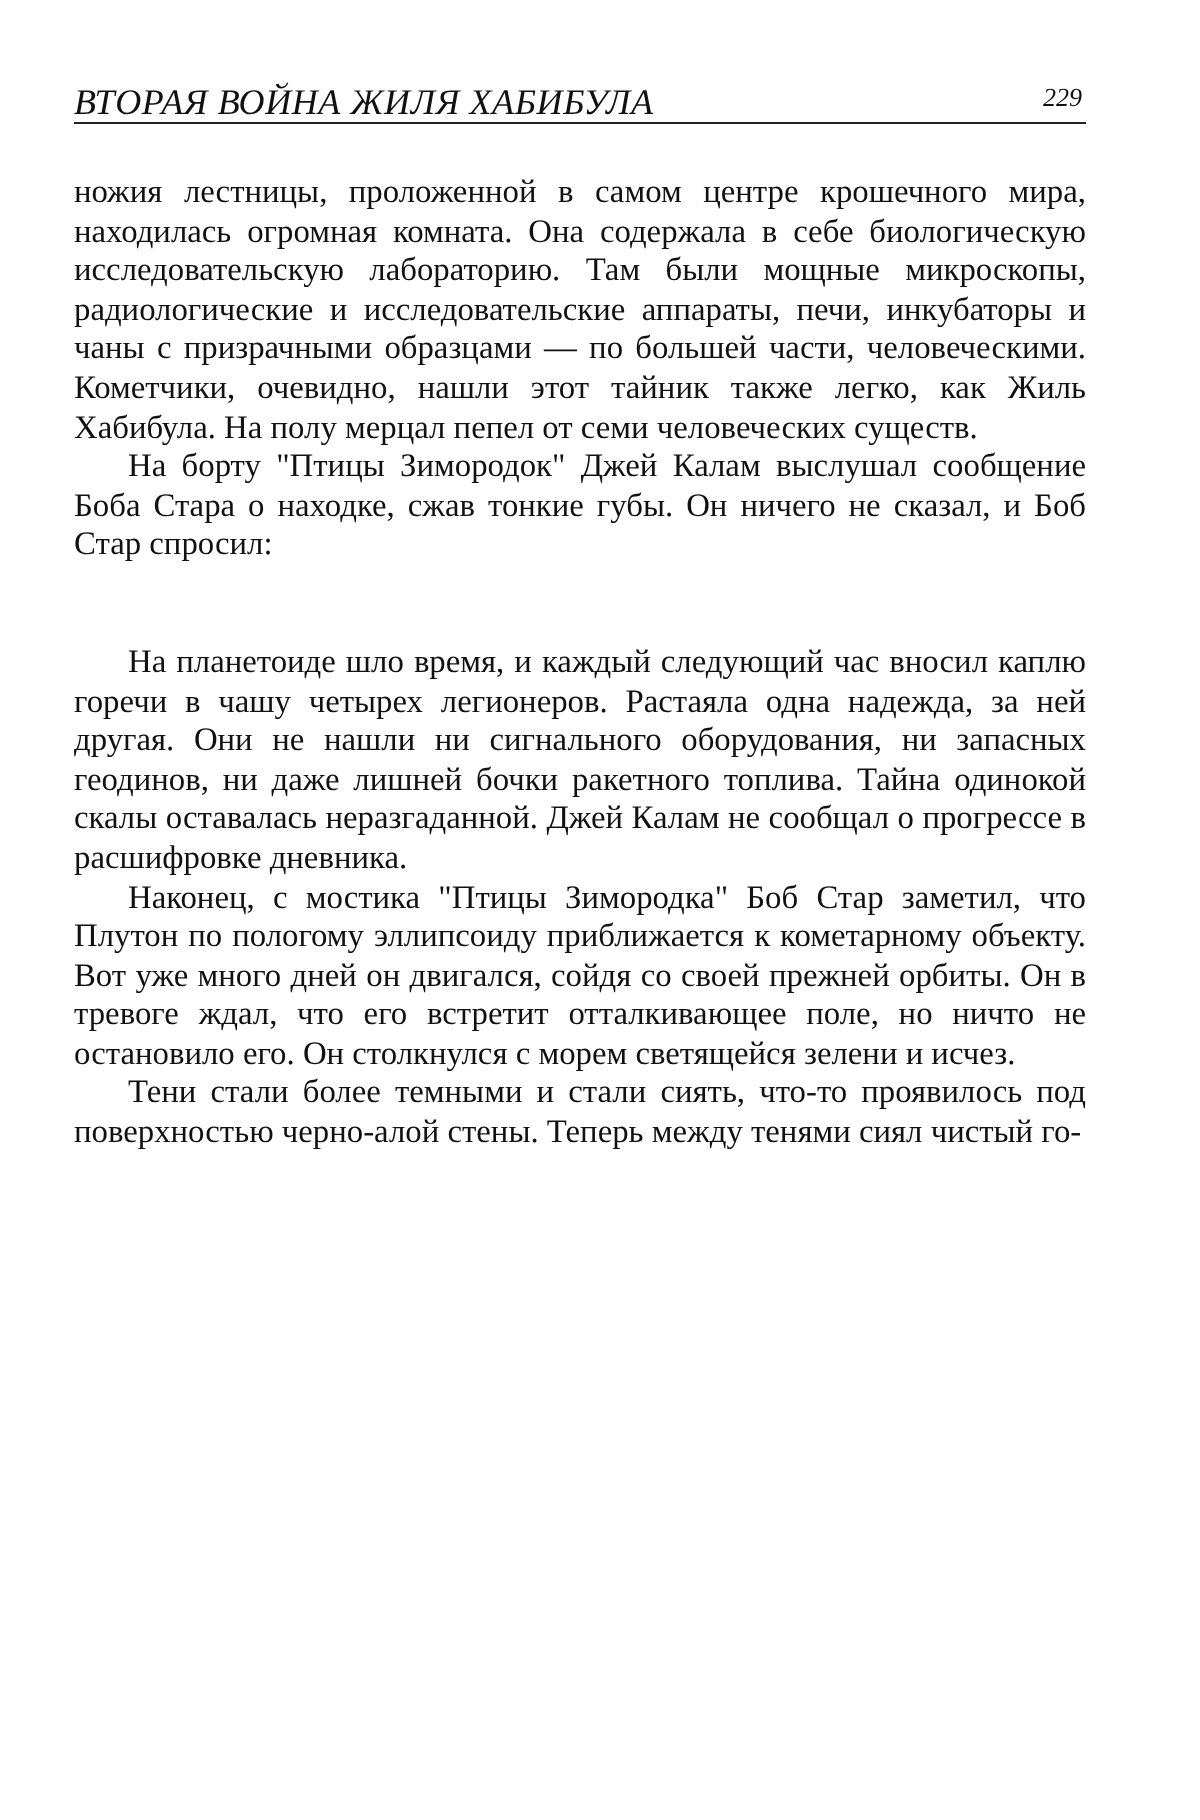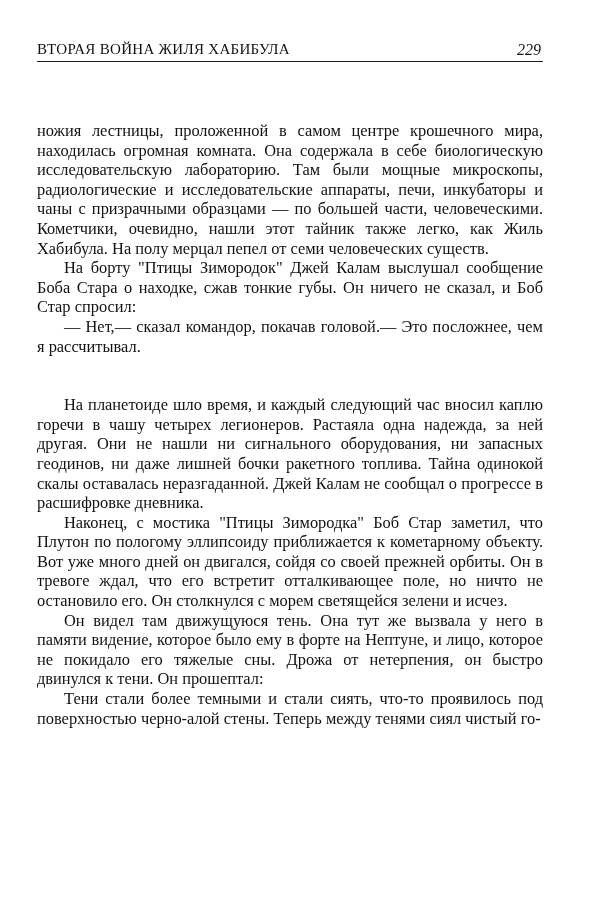--- a/index.html
+++ b/index.html
@@ -1,39 +1,37 @@
 <!DOCTYPE html>
 <html><head>
 <meta charset="utf-8">
 <style>
   html, body { margin: 0; padding: 0; background: #ffffff; }
   body { width: 600px; height: 910px; position: relative; overflow: hidden; font-family: "Liberation Serif", "DejaVu Serif", serif; color: #111; }
   .page { position: absolute; left: 37px; top: 0; width: 506px; }
   .running-head { position: absolute; top: 41px; left: 0; width: 506px; height: 20px; border-bottom: 1.5px solid #222; }
-  .running-title { position: absolute; left: 0; top: 0; font-size: 15px; letter-spacing: 0.3px; }
-  .page-number { position: absolute; right: 2px; top: 0; font-style: italic; font-size: 16px; text-align: right; }
+  .running-title { position: absolute; left: 0; top: 0; font-style: italic; font-size: 18px; letter-spacing: 0.3px; }
+  .page-number { position: absolute; right: 2px; top: 0; font-style: italic; font-size: 13px; text-align: right; }
   .body { position: absolute; top: 86px; left: 0; width: 506px; font-size: 16.4px; line-height: 19.6px; text-align: justify; }
   .p { margin: 0; text-indent: 27px; hyphens: manual; }
-  .p.noindent { text-indent: 0; margin-top: 35px; }
+  .p.noindent { text-indent: 0; }
   .section-break { height: 39px; }
 </style>
 </head>
 <body>
 
 <div class="page">
   <div class="running-head">
     <span class="running-title">ВТОРАЯ ВОЙНА ЖИЛЯ ХАБИБУЛА</span>
     <span class="page-number">229</span>
   </div>
 
   <div class="body">
     <p class="p noindent">ножия лестницы, проложенной в самом центре крошечного мира, находилась огромная комната. Она содержала в себе биологическую исследовательскую лабораторию. Там были мощные микроскопы, радиологические и исследовательские аппараты, печи, инкубаторы и чаны с призрачными образцами — по большей части, человеческими. Кометчики, очевидно, нашли этот тайник также легко, как Жиль Хабибула. На полу мерцал пепел от семи человеческих существ.</p>
     <p class="p">На борту "Птицы Зимородок" Джей Калам выслушал сообщение Боба Стара о находке, сжав тонкие губы. Он ничего не сказал, и Боб Стар спросил:</p>
-    <p class="p">— Нет,— сказал командор, покачав головой.— Это посложнее, чем я рассчитывал.</p>
 
     <div class="section-break"></div>
 
     <p class="p">На планетоиде шло время, и каждый следующий час вносил каплю горечи в чашу четырех легионеров. Растаяла одна надежда, за ней другая. Они не нашли ни сигнального оборудования, ни запасных геодинов, ни даже лишней бочки ракетного топлива. Тайна одинокой скалы оставалась неразгаданной. Джей Калам не сообщал о прогрессе в расшифровке дневника.</p>
     <p class="p">Наконец, с мостика "Птицы Зимородка" Боб Стар заметил, что Плутон по пологому эллипсоиду приближается к кометарному объекту. Вот уже много дней он двигался, сойдя со своей прежней орбиты. Он в тревоге ждал, что его встретит отталкивающее поле, но ничто не остановило его. Он столкнулся с морем светящейся зелени и исчез.</p>
-    <p class="p">Он видел там движущуюся тень. Она тут же вызвала у него в памяти видение, которое было ему в форте на Нептуне, и лицо, которое не покидало его тяжелые сны. Дрожа от нетерпения, он быстро двинулся к тени. Он прошептал:</p>
     <p class="p">Тени стали более темными и стали сиять, что-то проявилось под поверхностью черно-алой стены. Теперь между тенями сиял чистый го-</p>
   </div>
 </div>
 
 </body></html>

